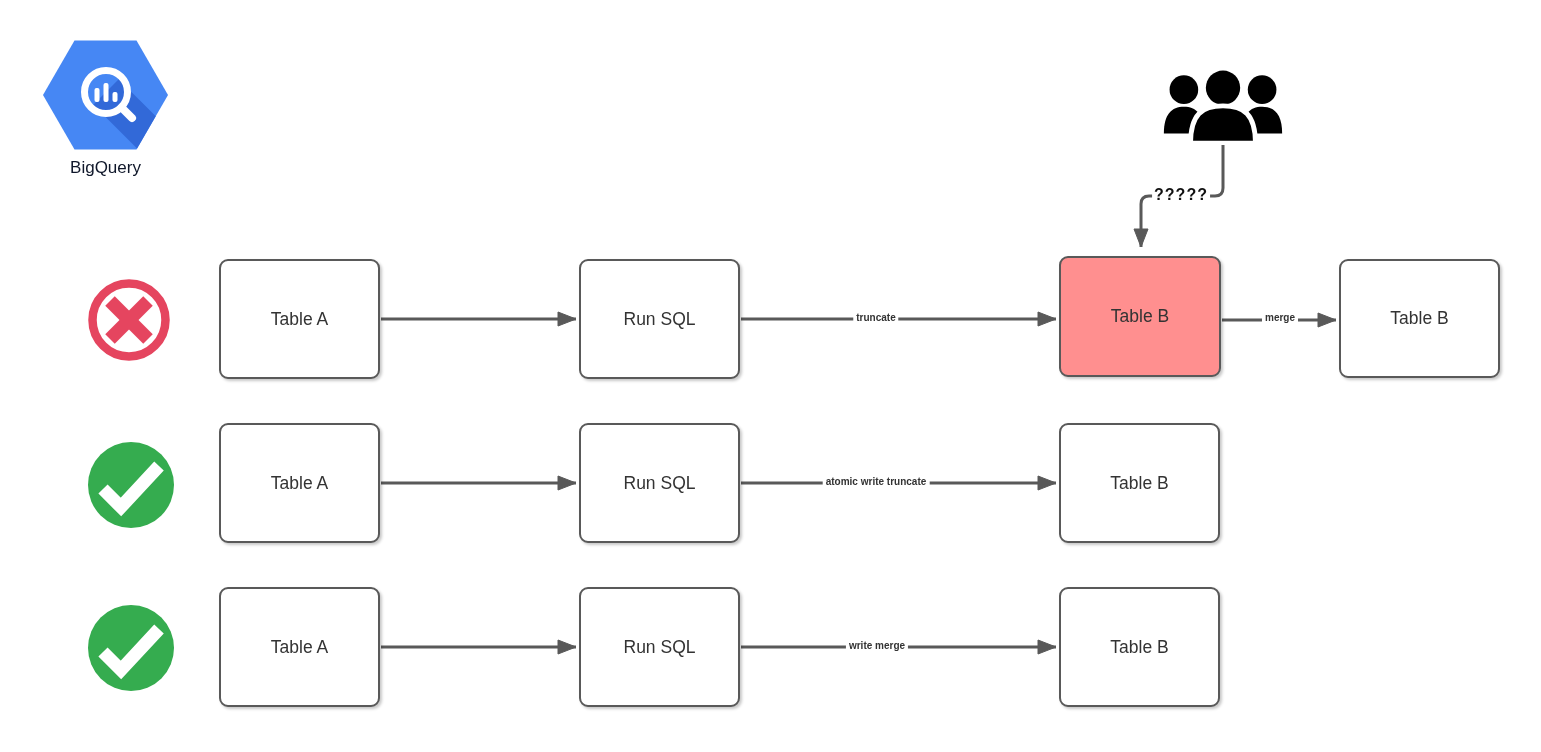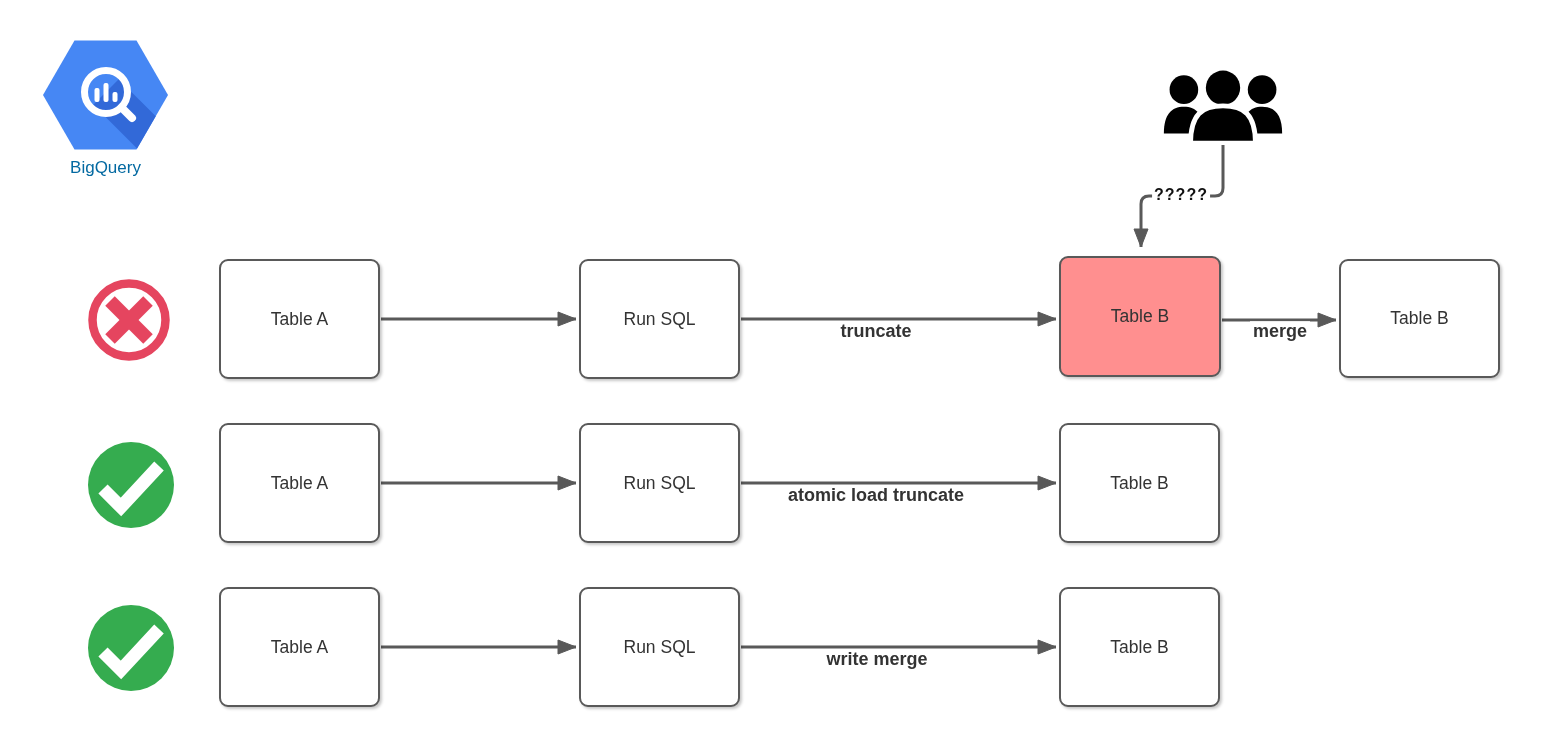--- a/index.html
+++ b/index.html
@@ -12,30 +12,30 @@
   .node{
     position:absolute;display:flex;align-items:center;justify-content:center;
     background:var(--node-fill);border:2.5px solid var(--node-border);
     border-radius:9px;box-shadow:2px 2px 3px rgba(0,0,0,.22);
     color:var(--node-text);font-size:17.5px;box-sizing:border-box;
   }
   .node.highlight{background:var(--highlight-fill);}
   .edge-label{
     position:absolute;transform:translate(-50%,-50%);
     background:#ffffff;padding:0 3px;white-space:nowrap;
-    font-size:18px;font-weight:bold;color:#333333;line-height:1.2;margin-top:14px;
+    font-size:10px;font-weight:bold;color:#333333;line-height:1.2;
   }
   .q-label{
     position:absolute;transform:translate(-50%,-50%);
     background:#ffffff;padding:0 2px;white-space:nowrap;
     font-size:16px;font-weight:bold;color:#111111;letter-spacing:1px;
   }
   .logo-caption{
     position:absolute;left:33px;top:158px;width:145px;text-align:center;
-    font-size:17px;color:#0369a1;
+    font-size:17px;color:#0f172a;
   }
 </style>
 </head>
 <body>
 
 <div class="canvas">
 
   <svg class="edges-layer" width="1541" height="752" viewBox="0 0 1541 752">
     <defs>
       <marker id="arr" markerUnits="userSpaceOnUse" markerWidth="20" markerHeight="16" viewBox="0 0 20 16" refX="19" refY="8" orient="auto">
@@ -119,21 +119,21 @@
 
   <div class="node" style="left:219px;top:423px;width:161px;height:120px">
     <span>Table A</span>
   </div>
   <div class="node" style="left:579px;top:423px;width:161px;height:120px">
     <span>Run SQL</span>
   </div>
   <div class="node" style="left:1059px;top:423px;width:161px;height:120px">
     <span>Table B</span>
   </div>
-  <span class="edge-label" style="left:876px;top:482px">atomic load truncate</span>
+  <span class="edge-label" style="left:876px;top:482px">atomic write truncate</span>
 
   <div class="node" style="left:219px;top:587px;width:161px;height:120px">
     <span>Table A</span>
   </div>
   <div class="node" style="left:579px;top:587px;width:161px;height:120px">
     <span>Run SQL</span>
   </div>
   <div class="node" style="left:1059px;top:587px;width:161px;height:120px">
     <span>Table B</span>
   </div>

